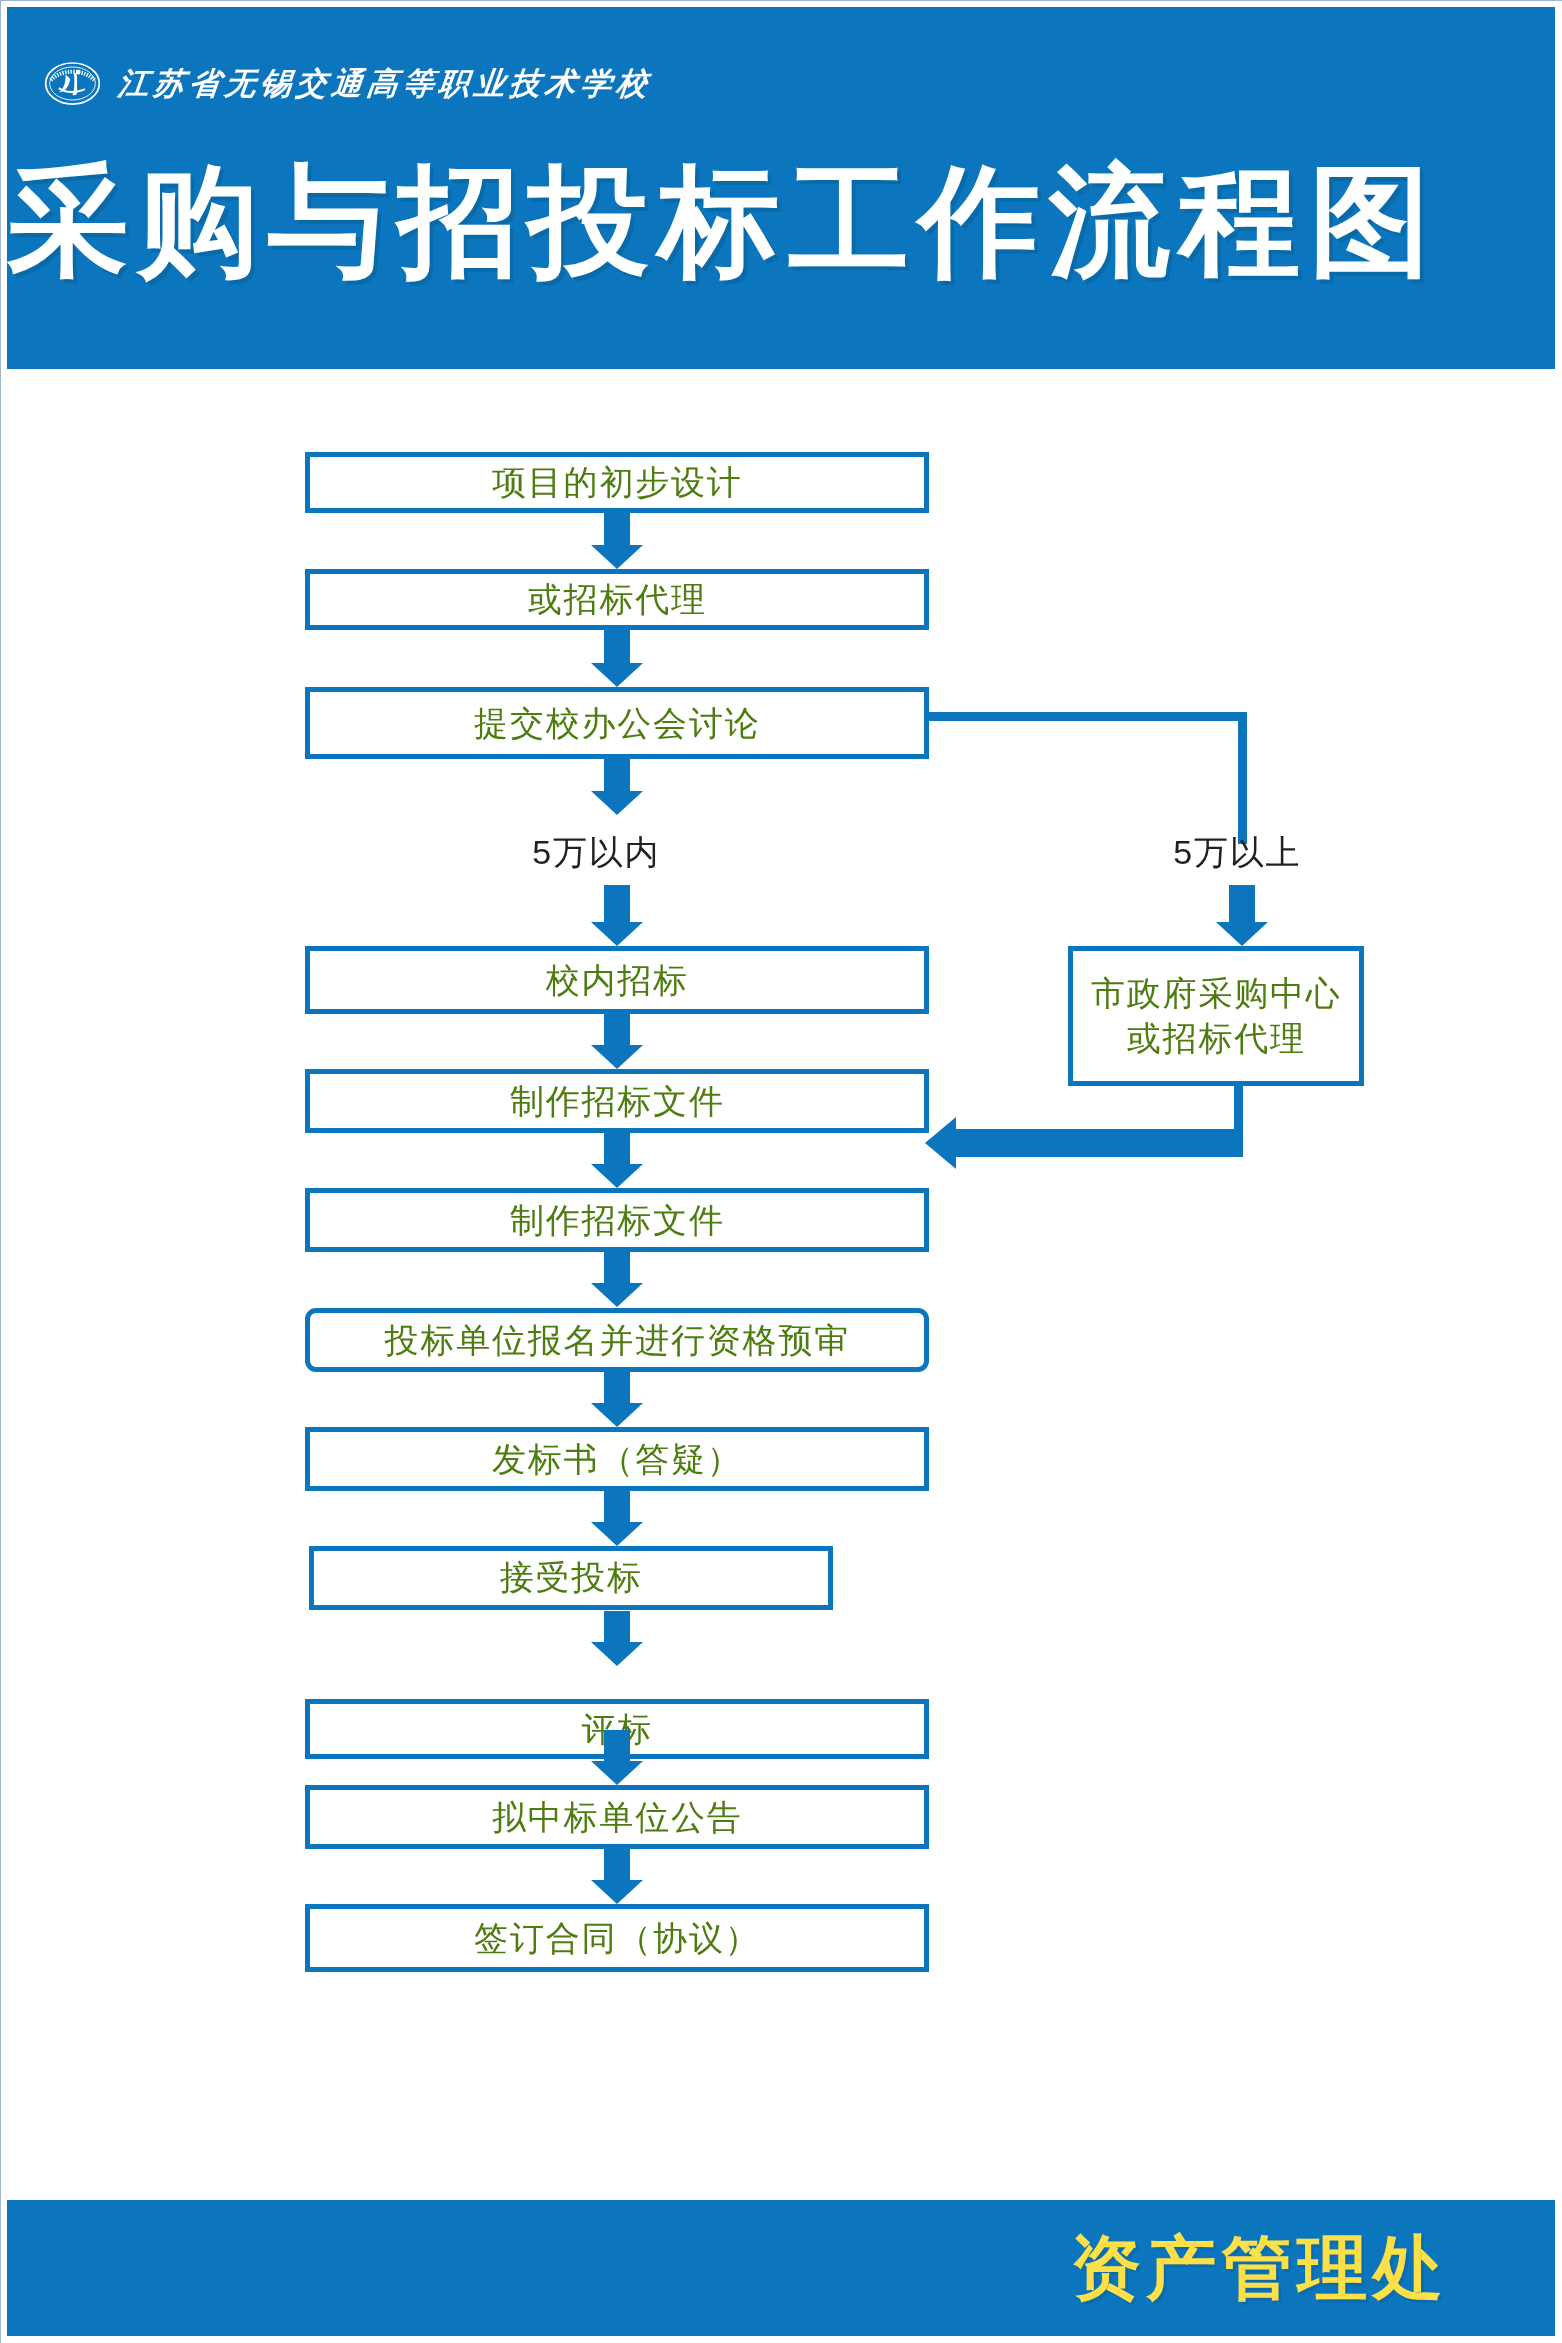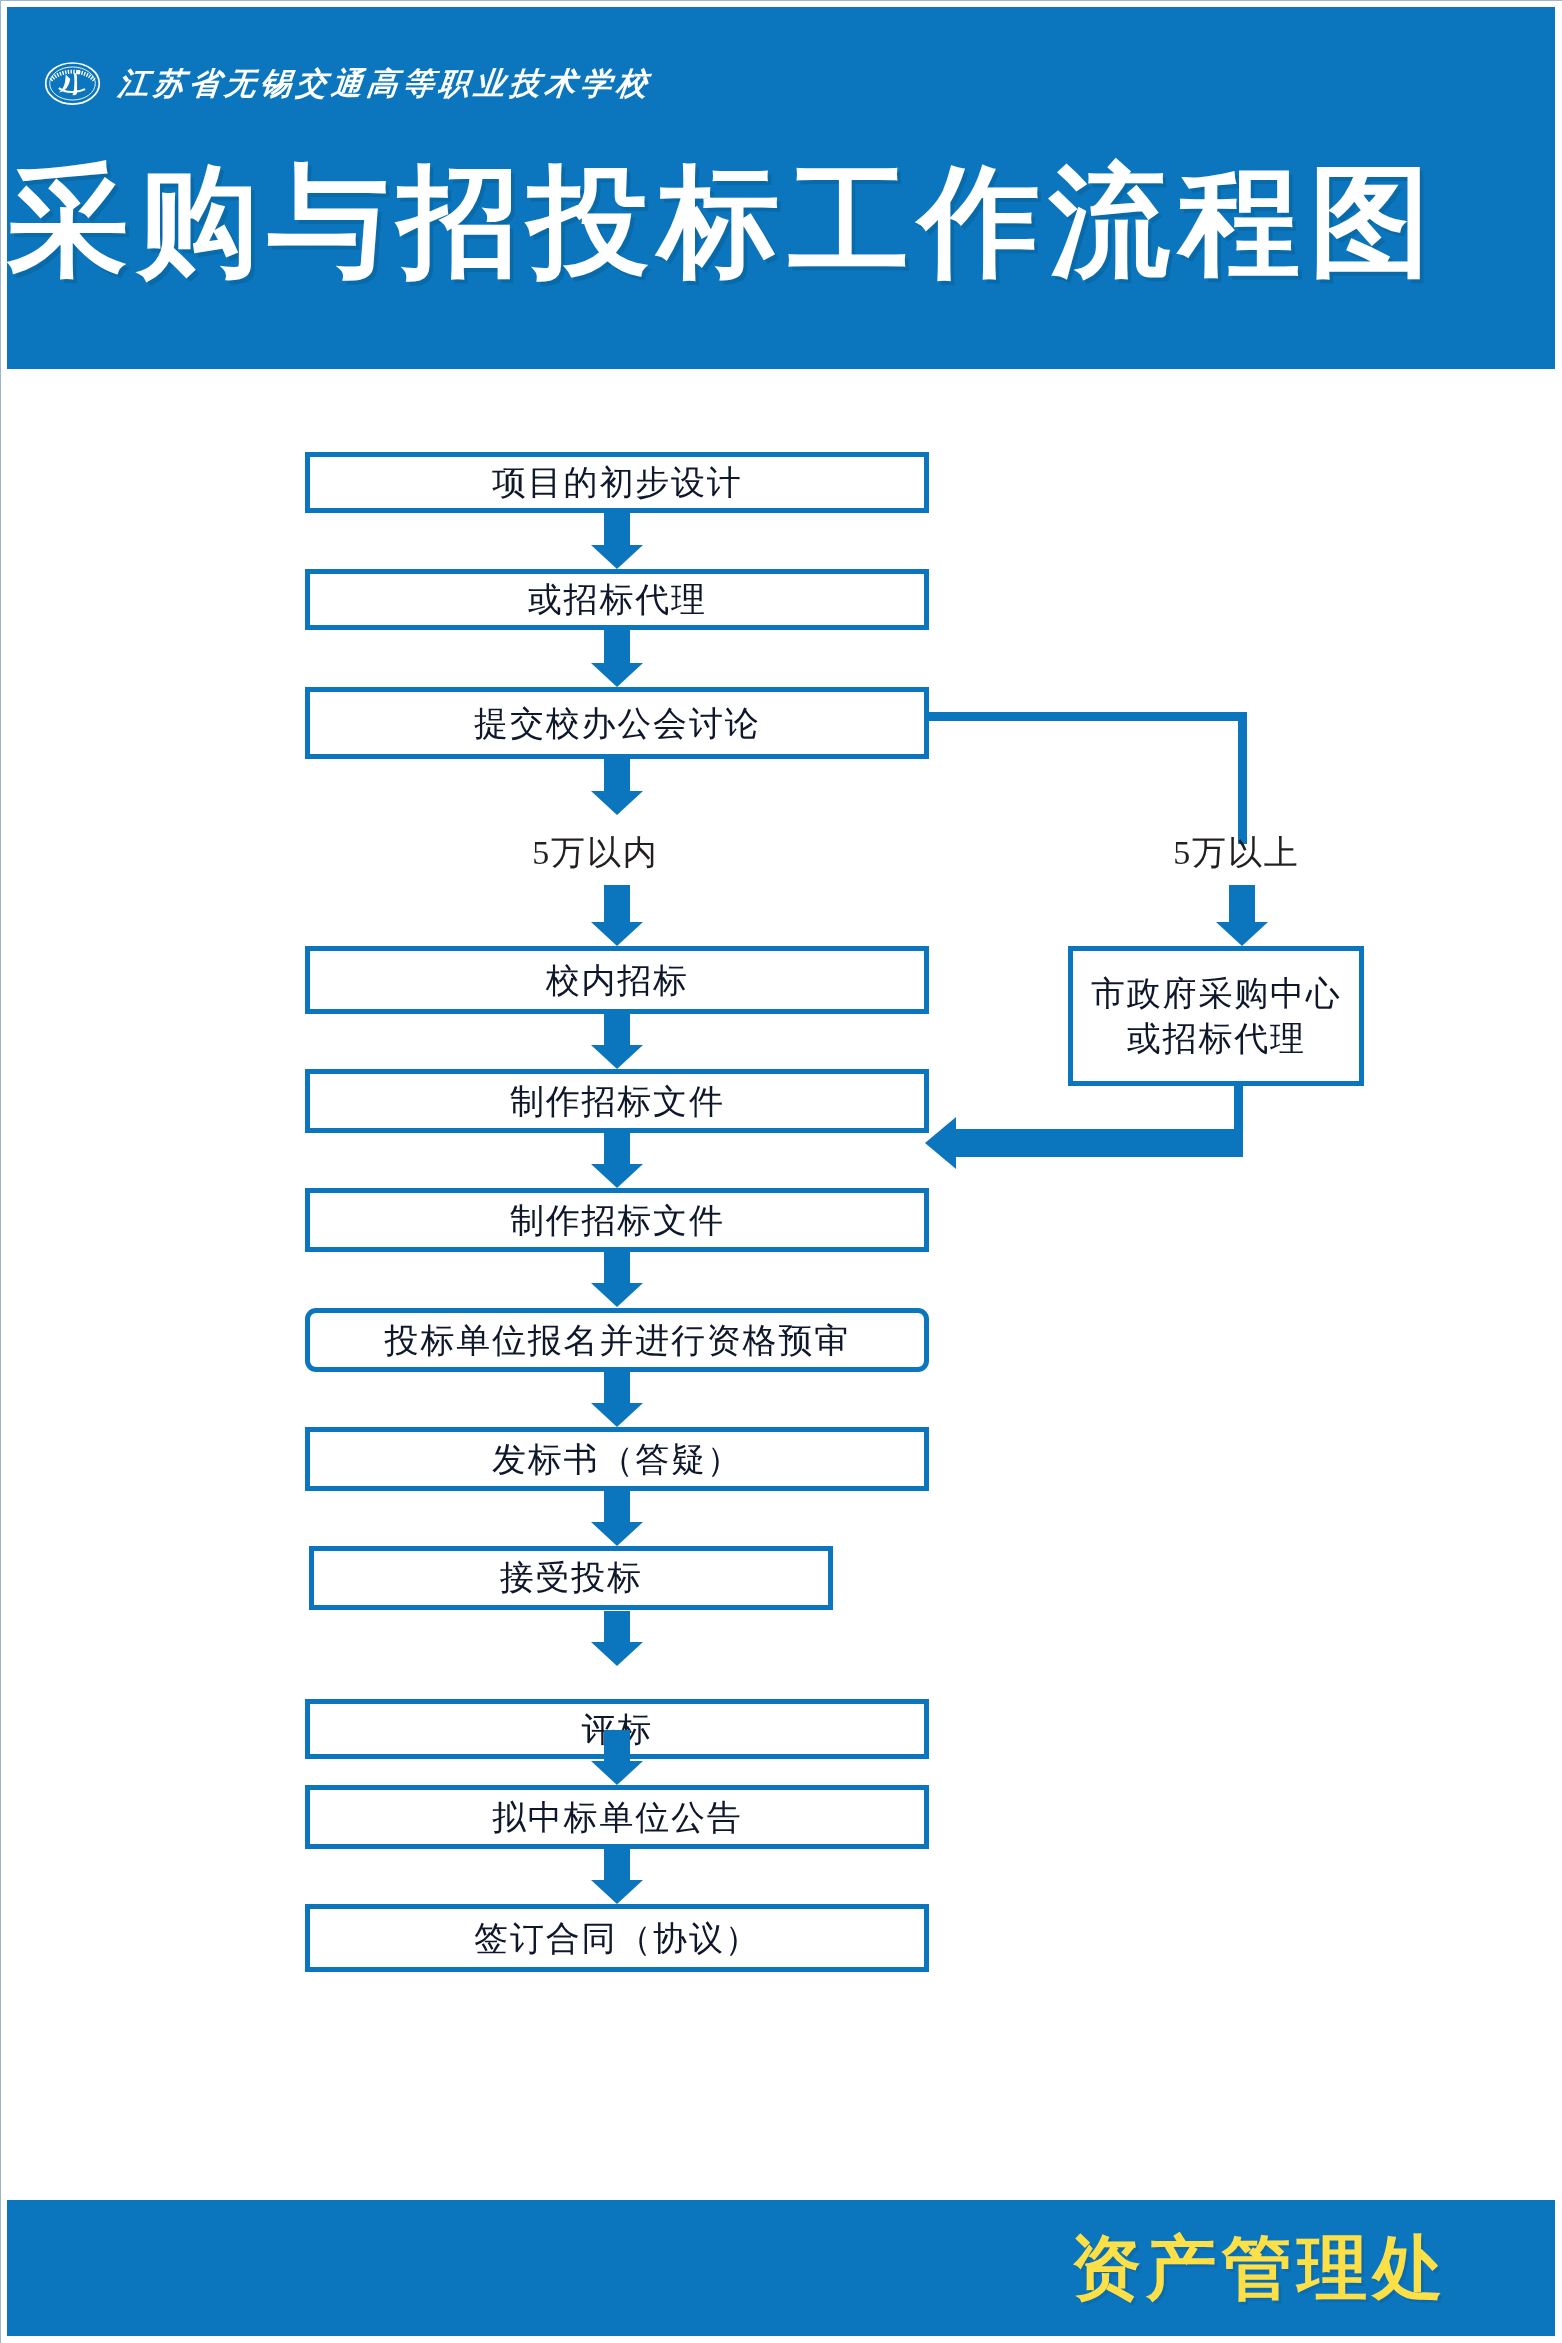--- a/index.html
+++ b/index.html
@@ -70,21 +70,21 @@
 
   
   .fbox{
     position:absolute;
     box-sizing:border-box;
     border:5.5px solid #0b76bd;
     background:#ffffff;
     display:flex;
     align-items:center;
     justify-content:center;
-    color:#0f172a;
+    color:#4d7c0f;
     font-size:34px;
     letter-spacing:1.8px;
     line-height:1.32;
     text-align:center;
     font-family:"DejaVu Sans","Liberation Sans",sans-serif;
   }
   .fbox.two-line{ flex-direction:column; }
 
   
   .darrow{
@@ -127,21 +127,21 @@
 
   
   .seg{ position:absolute; background:#0b76bd; }
 
   .branch-label{
     position:absolute;
     color:#231f20;
     font-size:34px;
     letter-spacing:1.8px;
     white-space:nowrap;
-    font-family:Liberation Serif, serif;
+    font-family:Liberation Sans, sans-serif;
   }
 
   
   .footer{
     position:absolute;
     left:7.3px; top:2200px;
     width:1548px; height:136px;
     background:#0b76bd;
   }
   .footer-text{

